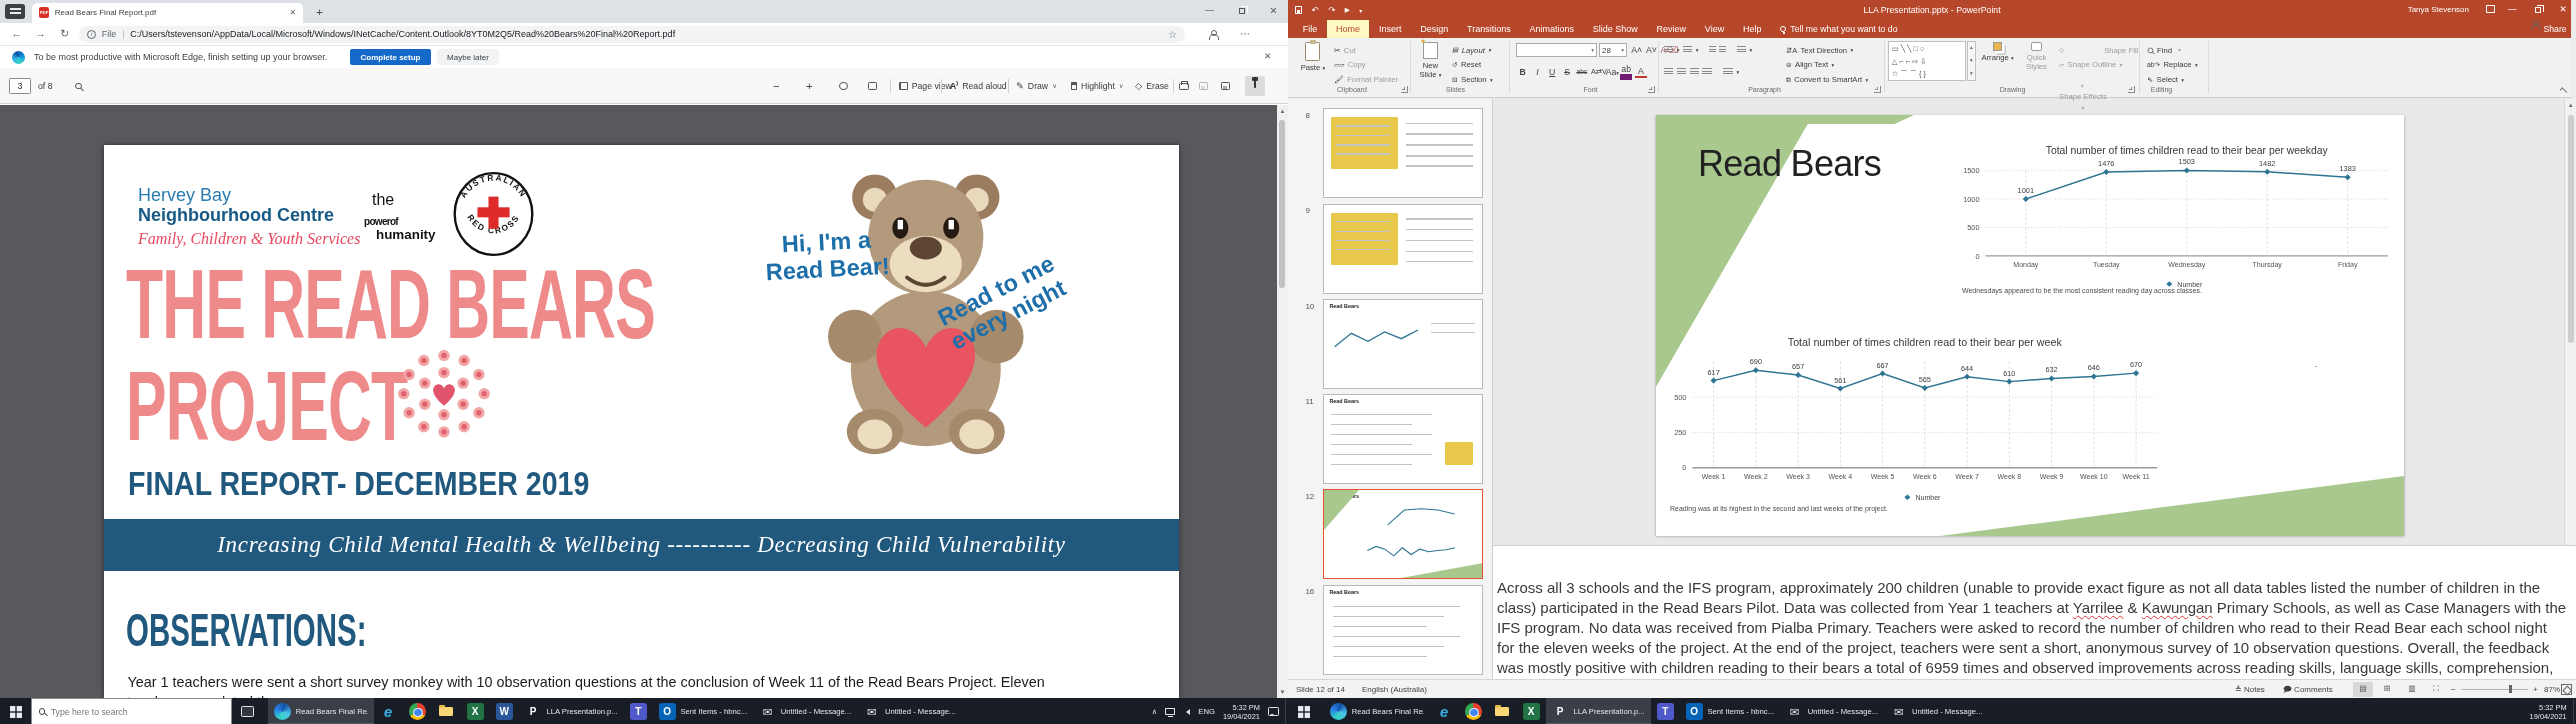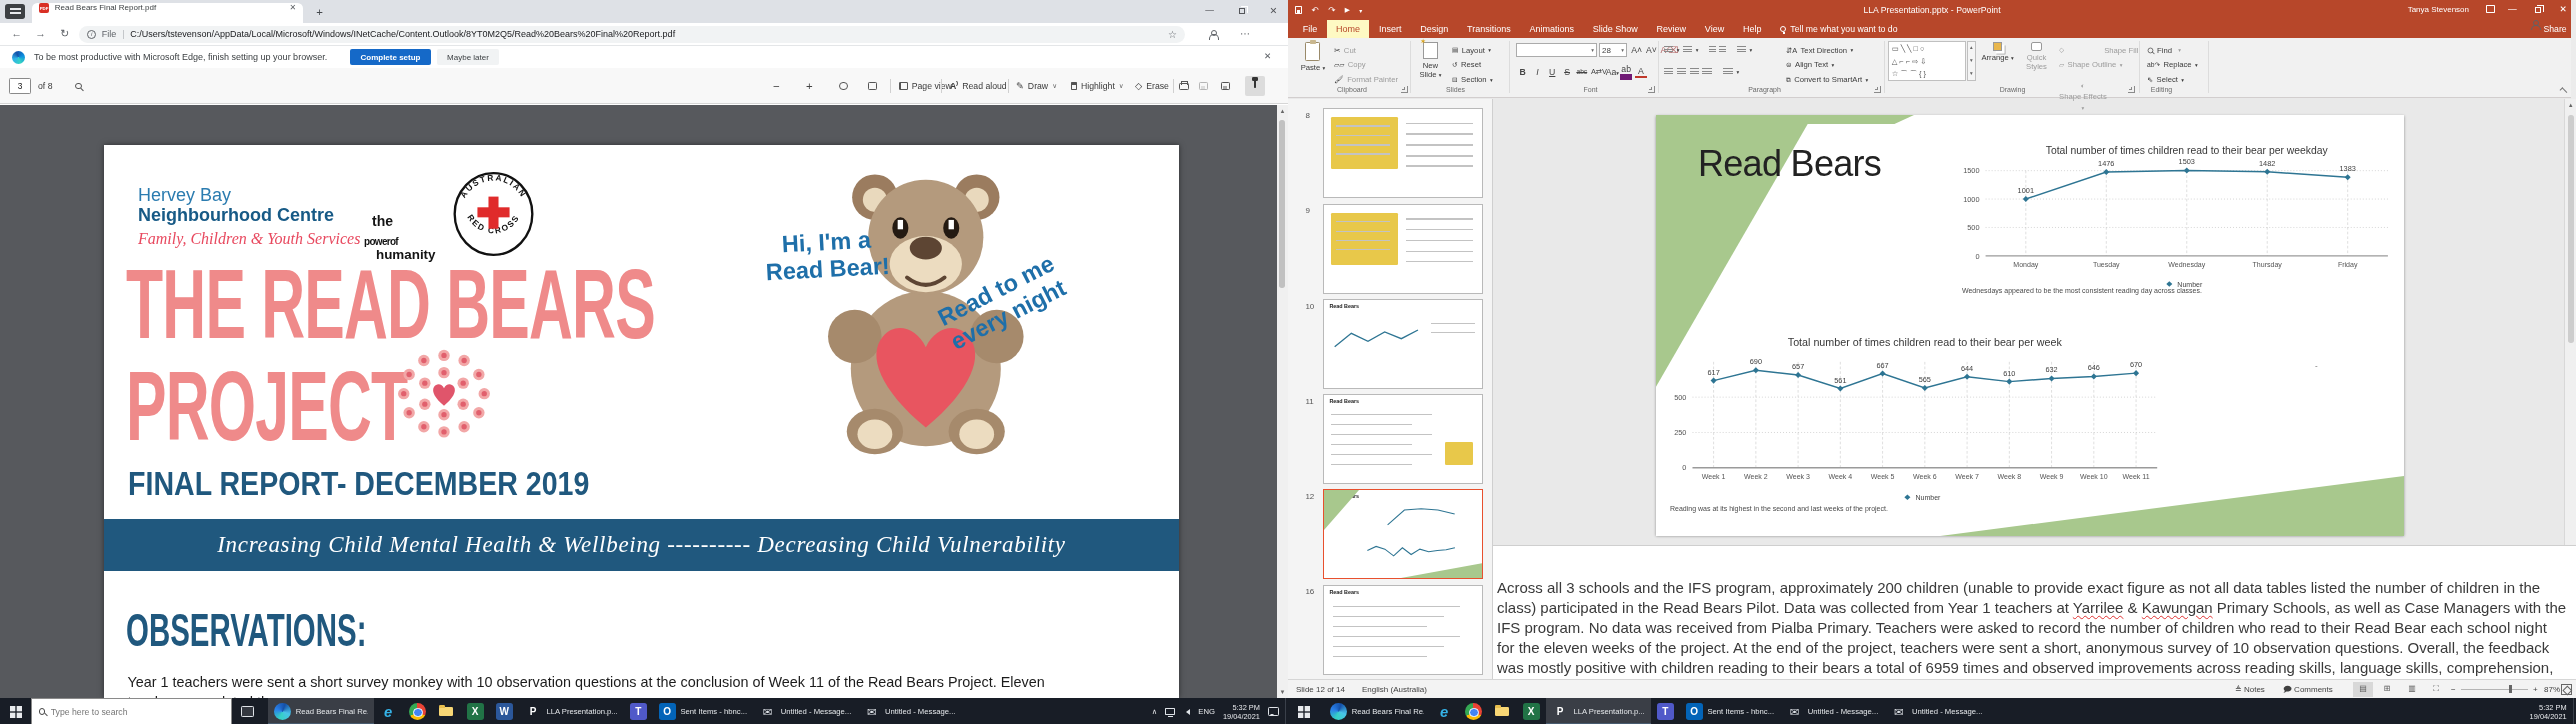--- a/index.html
+++ b/index.html
@@ -6,21 +6,21 @@
   html,body { width:2576px; height:725px; overflow:hidden; background:#000; font-family:"Liberation Sans", sans-serif; }
   #screen { position:relative; width:2576px; height:725px; }
   .abs { position:absolute; }
 
   
   #edge { position:absolute; left:0; top:0; width:1288px; height:698px; background:#fff; }
 
   .tabstrip { position:absolute; left:0; top:0; width:1288px; height:23px; background:#dee1e6; }
   .tabactions { position:absolute; left:5.4px; top:4px; width:20px; height:14.8px; background:#3d4043; border-radius:2.7px; }
   .tabactions::before { content:""; position:absolute; left:4.7px; top:4px; width:10.7px; height:2px; background:#e8eaed; box-shadow:0 4px 0 #e8eaed; }
-  .tab { position:absolute; left:32px; top:2.7px; width:271px; height:20px; background:#fff; border-radius:5.4px 5.4px 0 0; display:flex; padding:0 6.7px; }
+  .tab { position:absolute; left:32px; top:2.7px; width:271px; height:20px; background:#fff; border-radius:5.4px 5.4px 0 0; display:flex; align-items:center; padding:0 6.7px; }
   .pdfico { width:10.7px; height:10.7px; background:#d93025; border-radius:2px; color:#fff; font-size:4.4px; font-weight:bold; display:flex; align-items:center; justify-content:center; flex:0 0 10.7px; }
   .tabtitle { font-size:8px; color:#3c4043; margin-left:5.4px; white-space:nowrap; overflow:hidden; flex:1; }
   .tabclose { color:#5f6368; font-size:8px; margin-left:5.4px; }
   .newtab { position:absolute; left:310px; top:4.7px; width:19px; height:14.8px; color:#45484d; font-size:11.4px; text-align:center; line-height:14px; }
   .winctl { position:absolute; top:0; width:31px; height:22px; color:#54565a; font-size:8.7px; text-align:center; line-height:21.5px; }
   .winctl.close { font-size:9.4px; }
 
   .addrbar { position:absolute; left:0; top:23px; width:1288px; height:23px; background:#fff; border-bottom:0.7px solid #e4e6e8; }
   .navic { position:absolute; top:3.4px; width:17.4px; height:16px; color:#5f6368; font-size:10.7px; text-align:center; line-height:15.4px; }
   .omnibox { position:absolute; left:79px; top:2.7px; width:1106px; height:17.4px; background:#f1f3f4; border-radius:8.7px; display:flex; align-items:center; padding:0 8px; }
@@ -69,21 +69,21 @@
   .vscroll { position:absolute; right:0; top:0; width:11.4px; height:593px; background:#f0f0f0; }
   .vthumb { position:absolute; right:2.7px; top:14.8px; width:6px; height:168px; background:#c1c1c1; border-radius:2.7px; }
   .varrow { position:absolute; right:1.3px; width:8.7px; text-align:center; color:#666; font-size:6px; }
 
   
   .page { position:absolute; left:104px; top:40px; width:1075px; height:553px; background:#fff; box-shadow:0 0 5.4px rgba(0,0,0,.5); overflow:hidden; }
   .hb1 { position:absolute; left:34px; top:40px; font-size:18px; color:#2b7cb0; }
   .hb2 { position:absolute; left:34px; top:60px; font-size:18px; font-weight:bold; color:#175a86; }
   .hb3 { position:absolute; left:34px; top:85px; font-size:16px; font-style:italic; color:#e8495f; font-family:"Liberation Serif",serif; }
   .pw { position:absolute; left:260px; top:47px; color:#141414; line-height:1; }
-  .pw .l1 { font-size:14px; font-weight:bold; margin-left:8px;margin-top:22px; }
+  .pw .l1 { font-size:16px; font-weight:normal; margin-left:8px; }
   .pw .l2 { font-size:20px; font-weight:bold; letter-spacing:-0.7px; }
   .pw .l2 span { font-size:10px; }
   .pw .l3 { font-size:13.4px; font-weight:bold; margin-left:12px; }
   .cond { font-weight:bold; transform-origin:0 0; white-space:nowrap; }
   .title1 { position:absolute; left:22px; top:110px; font-size:98px; color:#ef8a8a; transform:scaleX(.62); letter-spacing:-1.3px; line-height:1; }
   .title2 { position:absolute; left:22px; top:212px; font-size:98px; color:#ef8a8a; transform:scaleX(.62); letter-spacing:-1.3px; line-height:1; }
   .finalrep { position:absolute; left:24px; top:321px; font-size:34px; color:#20587e; transform:scaleX(.84); line-height:1; }
   .banner { position:absolute; left:0; top:374px; width:1075px; height:52px; background:#20587e; color:#fff; display:flex; align-items:center; justify-content:center; }
   .banner div { font-family:"Liberation Serif",serif; font-style:italic; font-size:23px; letter-spacing:0.7px; }
   .obs { position:absolute; left:22px; top:462px; font-size:46px; color:#20587e; transform:scaleX(.64); line-height:1; }
@@ -482,21 +482,21 @@
           <span class="gray">Format Painter</span>
         </div>
       <div class="rlabel" style="left:23.5px;">Clipboard</div>
       <div class="launch" style="left:113px;"></div>
       <div class="rdiv" style="left:122px;"></div>
 
       <div class="bigbtn" style="left:127px;">
         <span class="newslide-ic"></span><br>
         <span>New Slide</span> <span style="font-size:5.4px;">▾</span>
       </div>
-      <div class="smallrow" style="left:164px; top:5.4px;">
+      <div class="smallrow" style="left:164px; top:5.4px;font-style:italic;">
           <span style="font-size:6.7px;">▤</span>
           <span>Layout</span>
           <span style="font-size:5.4px;">▾</span>
         </div>
       <div class="smallrow" style="left:164px; top:20px;">
           <span style="font-size:6.7px;">↺</span>
           <span>Reset</span>
         </div>
       <div class="smallrow" style="left:164px; top:35px;">
           <span style="font-size:6.7px;">⊟</span>

